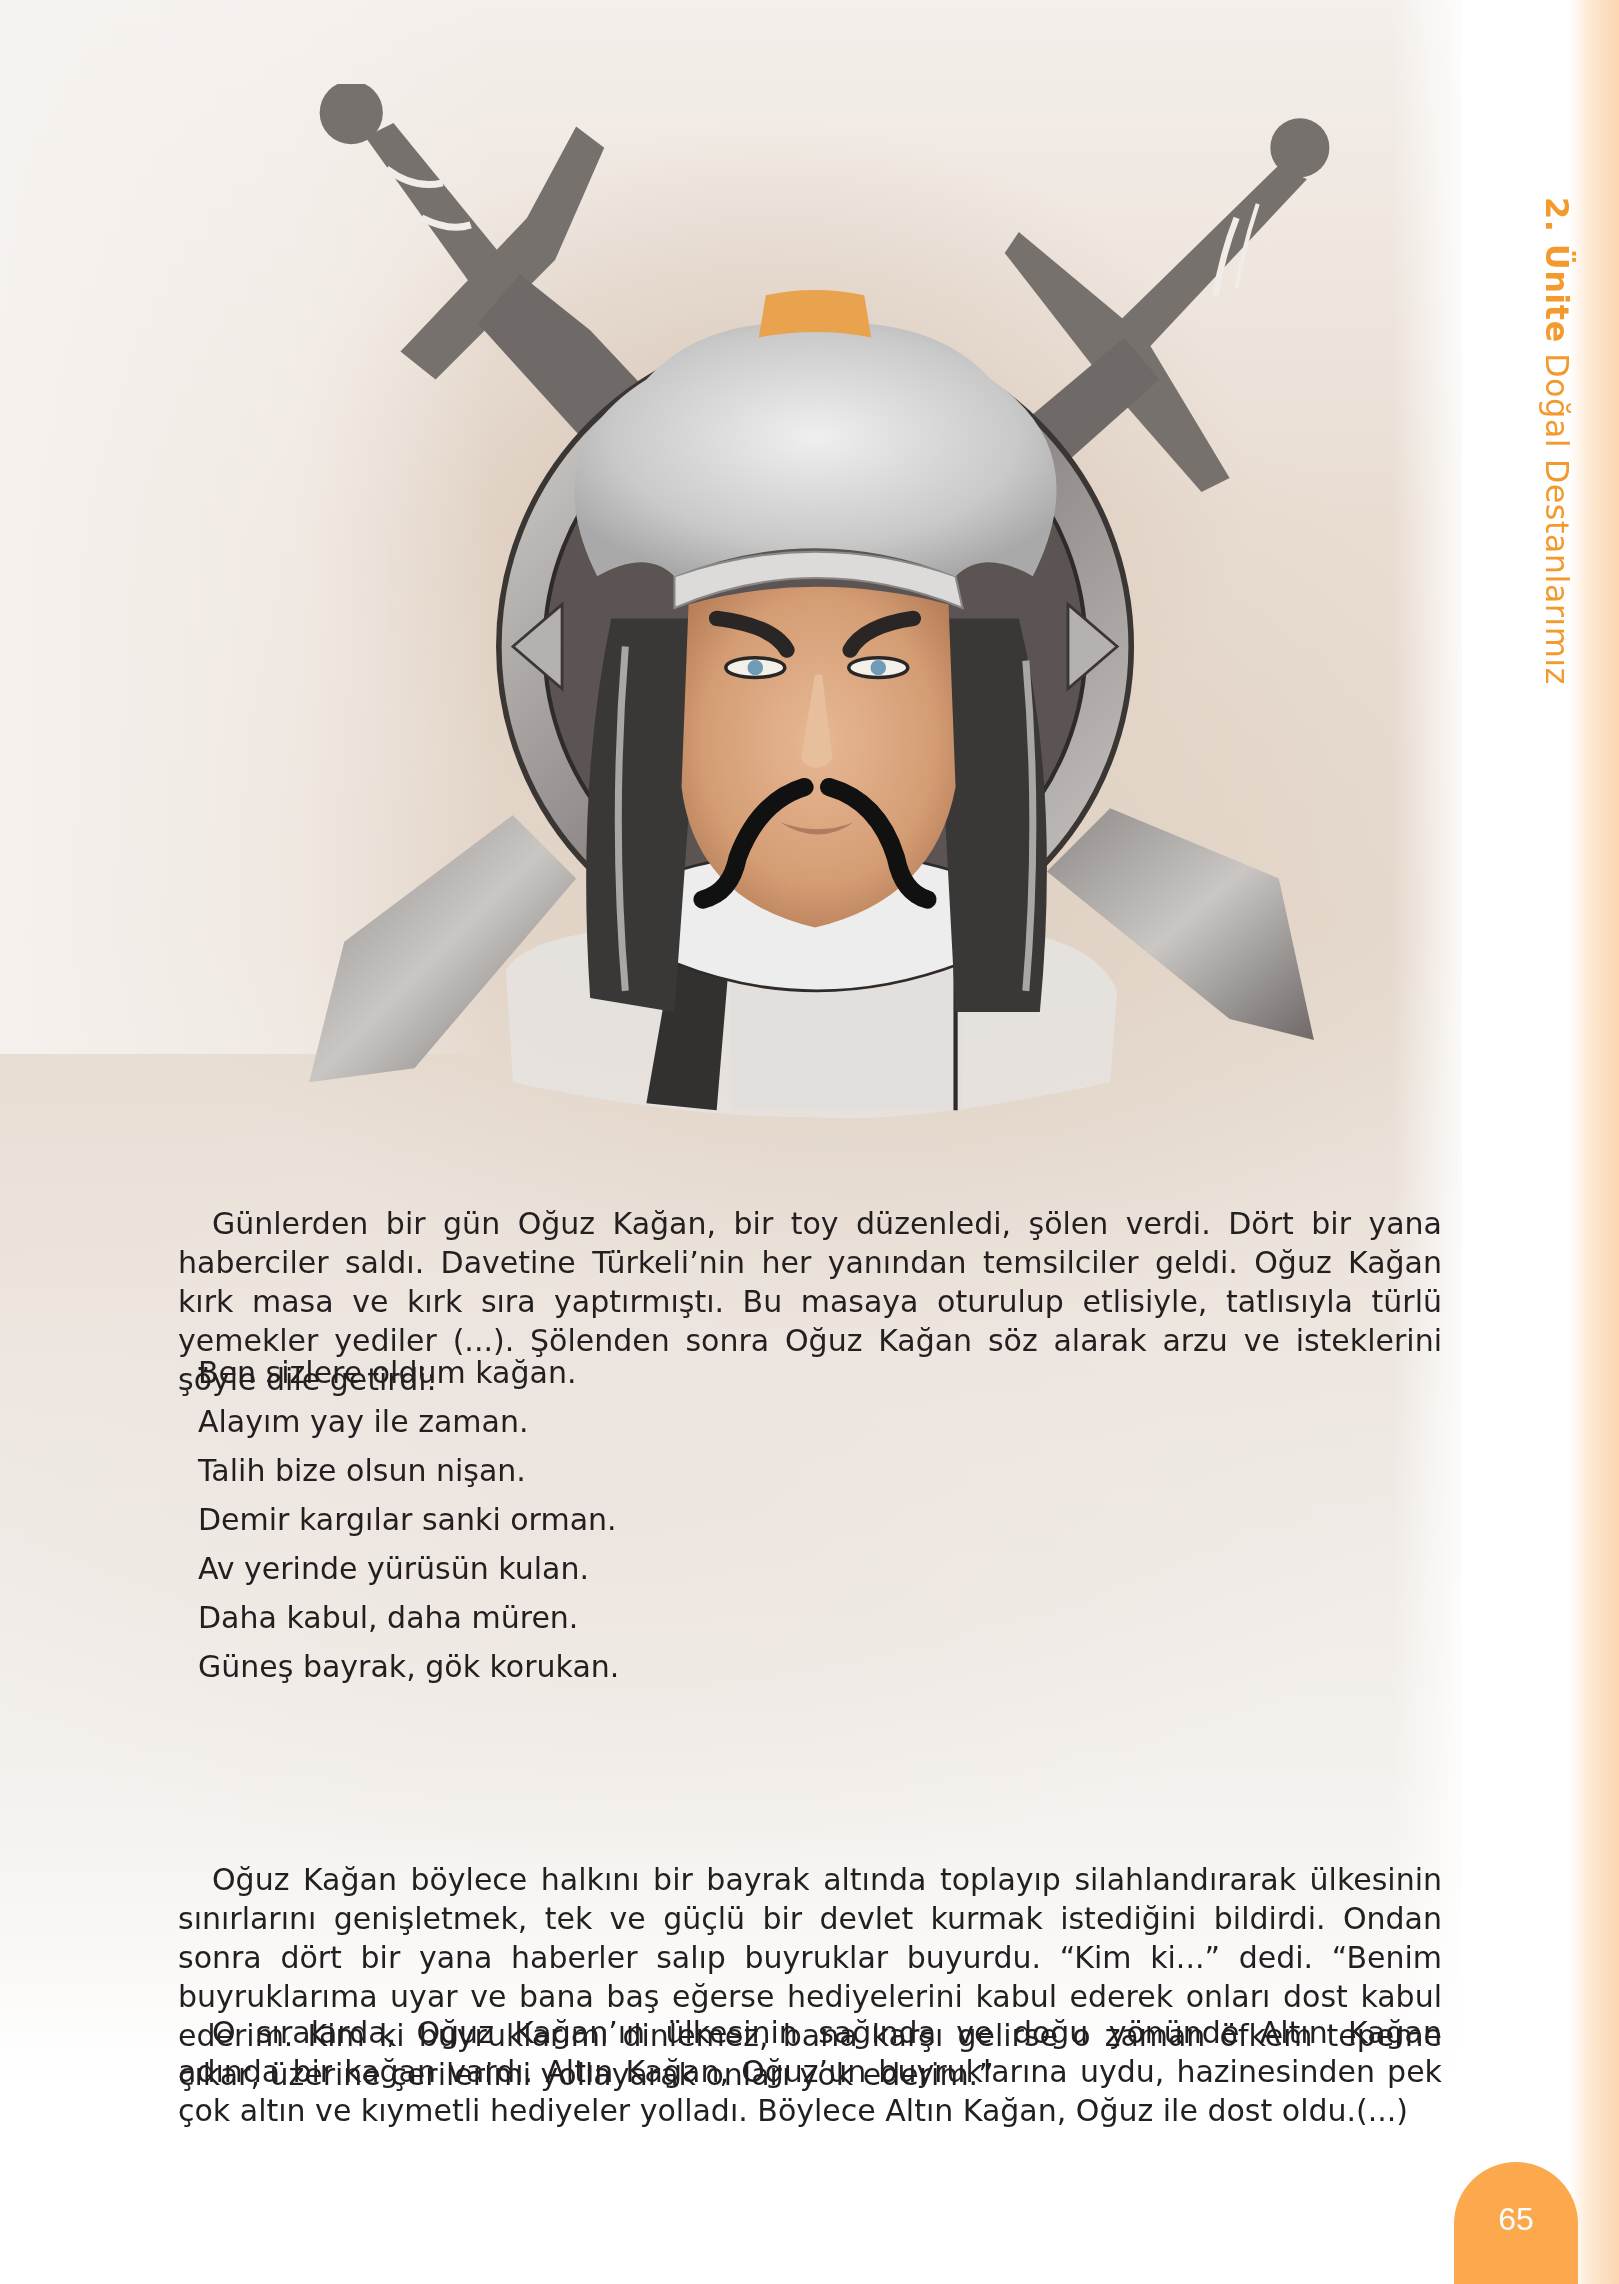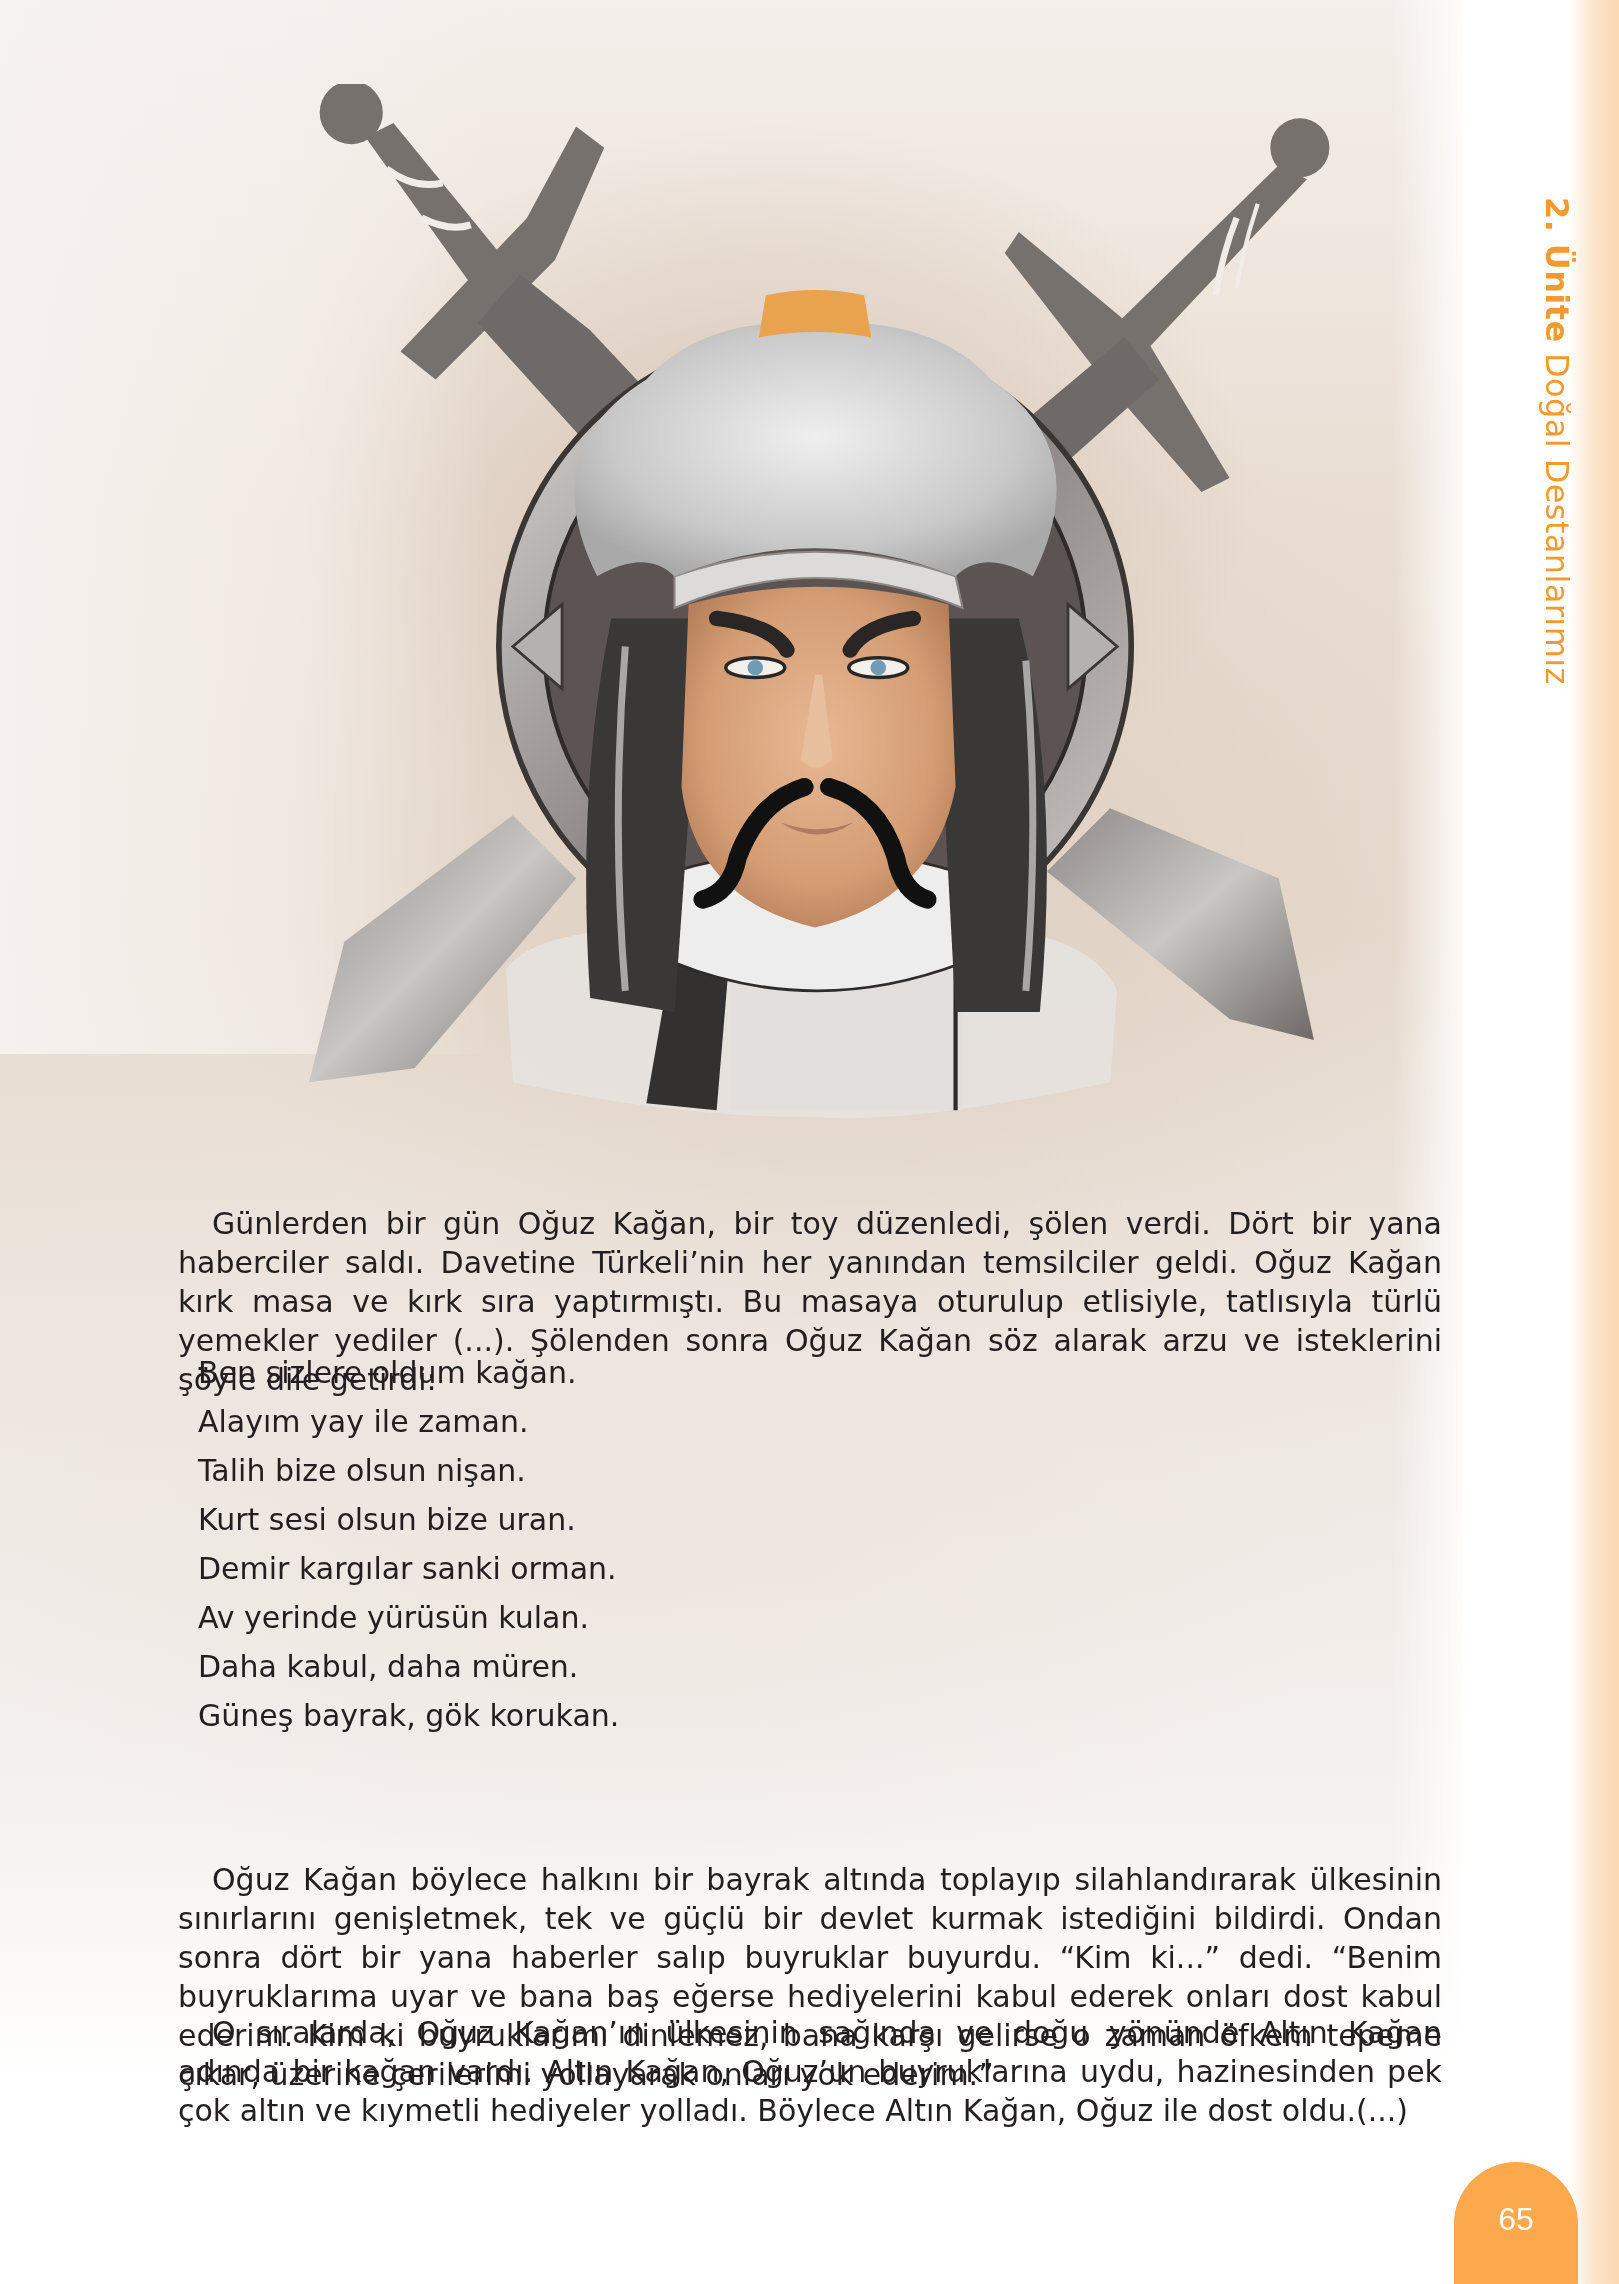--- a/index.html
+++ b/index.html
@@ -155,21 +155,20 @@
 </svg>
 
 <div class="text-block" style="top:1191px;">
   <p class="para">Günlerden bir gün Oğuz Kağan, bir toy düzenledi, şölen verdi. Dört bir yana haberciler saldı. Davetine Türkeli’nin her yanından temsilciler geldi. Oğuz Kağan kırk masa ve kırk sıra yaptırmıştı. Bu masaya oturulup etlisiyle, tatlısıyla türlü yemekler yediler (...). Şölenden sonra Oğuz Kağan söz alarak arzu ve isteklerini şöyle dile getirdi:</p>
 </div>
 
 <div class="poem" style="top:1348px;">
   <div>Ben sizlere oldum kağan.</div>
   <div>Alayım yay ile zaman.</div>
   <div>Talih bize olsun nişan.</div>
-  <div>Kurt sesi olsun bize uran.</div>
   <div>Demir kargılar sanki orman.</div>
   <div>Av yerinde yürüsün kulan.</div>
   <div>Daha kabul, daha müren.</div>
   <div>Güneş bayrak, gök korukan.</div>
 </div>
 
 <div class="text-block" style="top:1847px;">
   <p class="para">Oğuz Kağan böylece halkını bir bayrak altında toplayıp silahlandırarak ülkesinin sınırlarını genişletmek, tek ve güçlü bir devlet kurmak istediğini bildirdi. Ondan sonra dört bir yana haberler salıp buyruklar buyurdu. “Kim ki...” dedi. “Benim buyruklarıma uyar ve bana baş eğerse hediyelerini kabul ederek onları dost kabul ederim. Kim ki buyruklarımı dinlemez, bana karşı gelirse o zaman öfkem tepeme çıkar, üzerine çerilerimi yollayarak onları yok ederim.”</p>
 </div>
 

